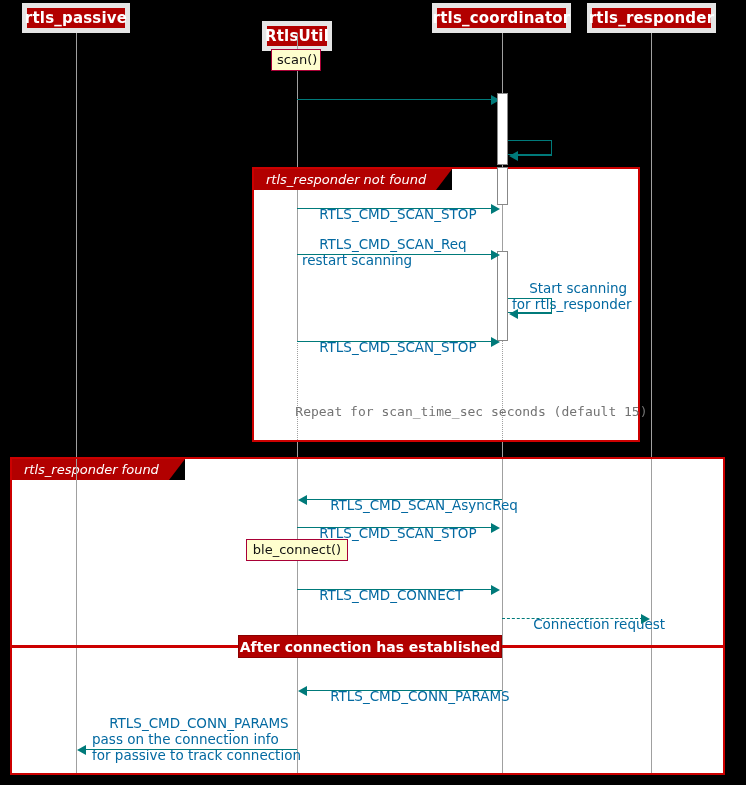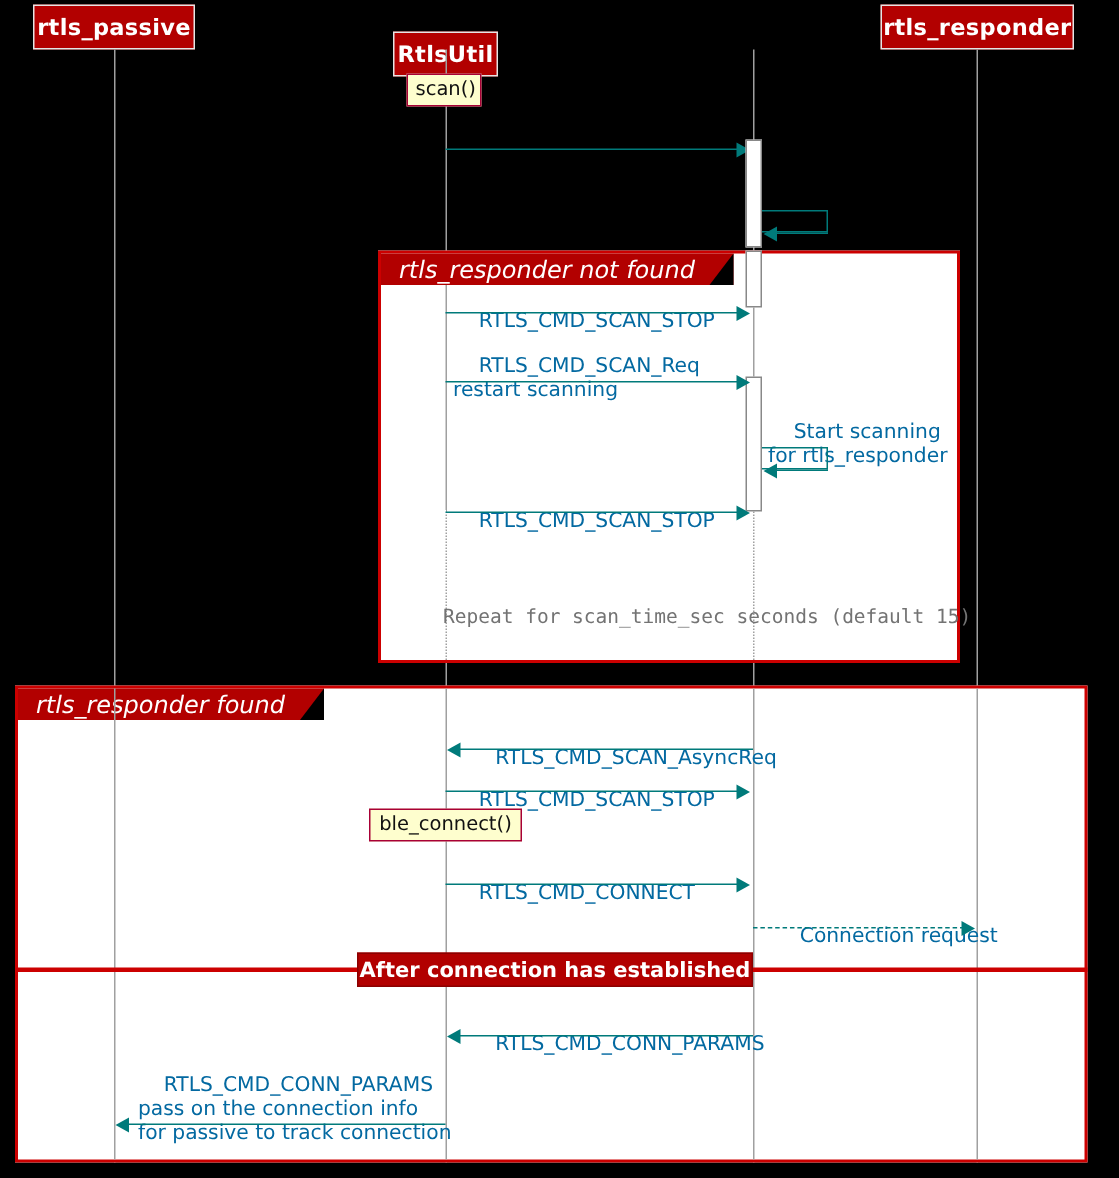--- a/index.html
+++ b/index.html
@@ -1,37 +1,37 @@
 <!DOCTYPE html>
 <html><head>
 <meta charset="utf-8">
 <style>
   html,body{margin:0;padding:0;background:#000;}
   body{width:746px;height:785px;position:relative;overflow:hidden;
        font-family:"DejaVu Sans","Liberation Sans",sans-serif;}
   #stage{position:absolute;left:0;top:0;width:746px;height:785px;}
 
   
-  .participant{position:absolute;background:#B20000;border:1px solid #e5e5e5;
+  .participant{position:absolute;background:#B20000;border:5px solid #e5e5e5;
       color:#fff;font-size:15px;font-weight:bold;display:flex;align-items:center;
       justify-content:center;height:30px;box-sizing:border-box;letter-spacing:.2px;}
 
   
   .lifeline{position:absolute;width:1px;background:#A0A0A0;}
   .lifeline.dotted{background:none;border-left:1px dotted #A0A0A0;width:0;}
 
   
   .activation{position:absolute;background:#FFFFFF;border:1px solid #888888;
       box-sizing:border-box;width:11px;}
 
   
   .group{position:absolute;box-sizing:border-box;background:#FFFFFF;
       border:2px solid #CC0000;}
   .group-hdr{position:absolute;background:#B20000;color:#fff;font-style:italic;
-      font-size:16px;height:21px;line-height:21px;padding:0 26px 0 12px;
+      font-size:13px;height:21px;line-height:21px;padding:0 26px 0 12px;
       white-space:nowrap;}
   .group-hdr::after{content:"";position:absolute;right:0;top:0;border-style:solid;
       border-width:0 0 21px 16px;border-color:transparent transparent #000 transparent;}
 
   
   .div-line{position:absolute;height:3px;background:#CC0000;}
   .div-box{position:absolute;background:#B20000;color:#fff;font-weight:bold;
       font-size:14px;height:23px;line-height:23px;text-align:center;
       border:1px solid #8B0000;box-sizing:border-box;white-space:nowrap;}
 
@@ -58,20 +58,23 @@
 </head>
 <body>
 
 <div id="stage">
 
   <div class="participant" style="left:22px;top:3px;width:108px;">
     <span>rtls_passive</span>
   </div>
   <div class="participant" style="left:262px;top:21px;width:70px;">
     <span>RtlsUtil</span>
+  </div>
+  <div class="participant" style="left:432px;top:3px;width:139px;">
+    <span>rtls_coordinator</span>
   </div>
   <div class="participant" style="left:587px;top:3px;width:129px;text-align:center;">
     <span>rtls_responder</span>
   </div>
 
   <div class="lifeline" style="left:76px;top:33px;height:742px;"></div>
   <div class="lifeline" style="left:297px;top:33px;height:742px;"></div>
   <div class="lifeline" style="left:502px;top:33px;height:742px;"></div>
   <div class="lifeline" style="left:651px;top:33px;height:742px;"></div>
 

